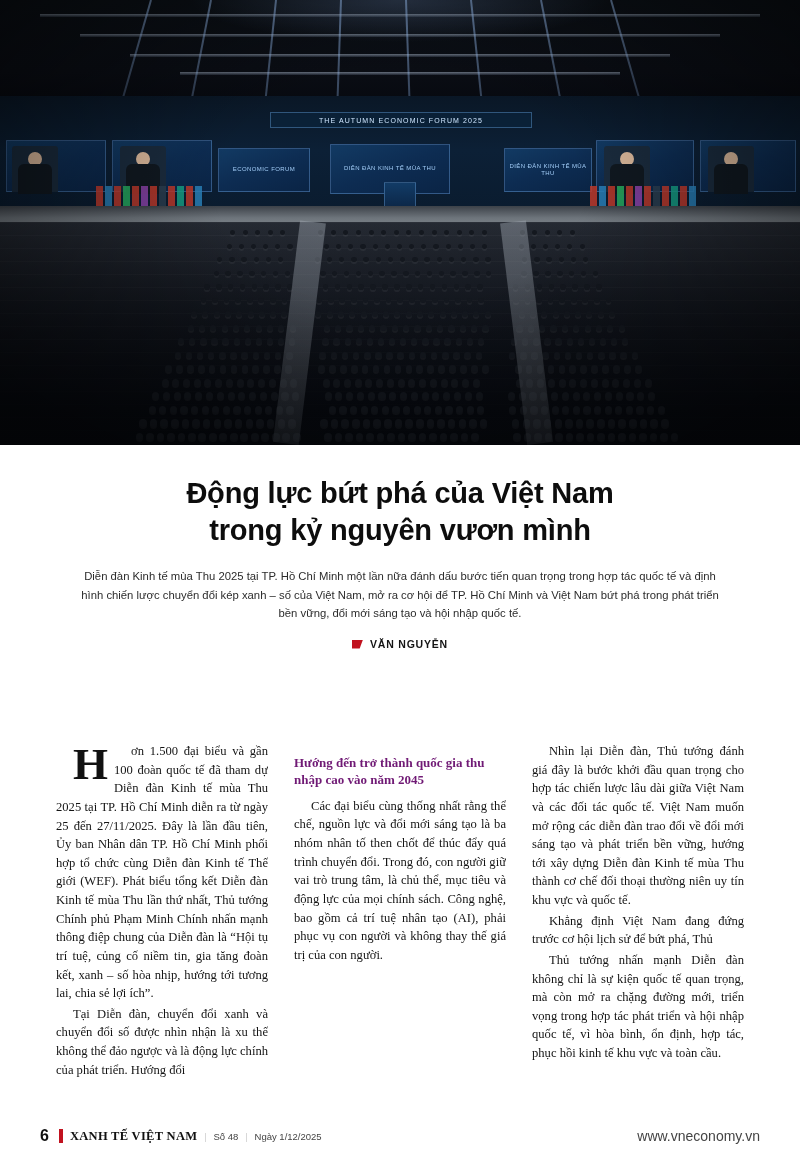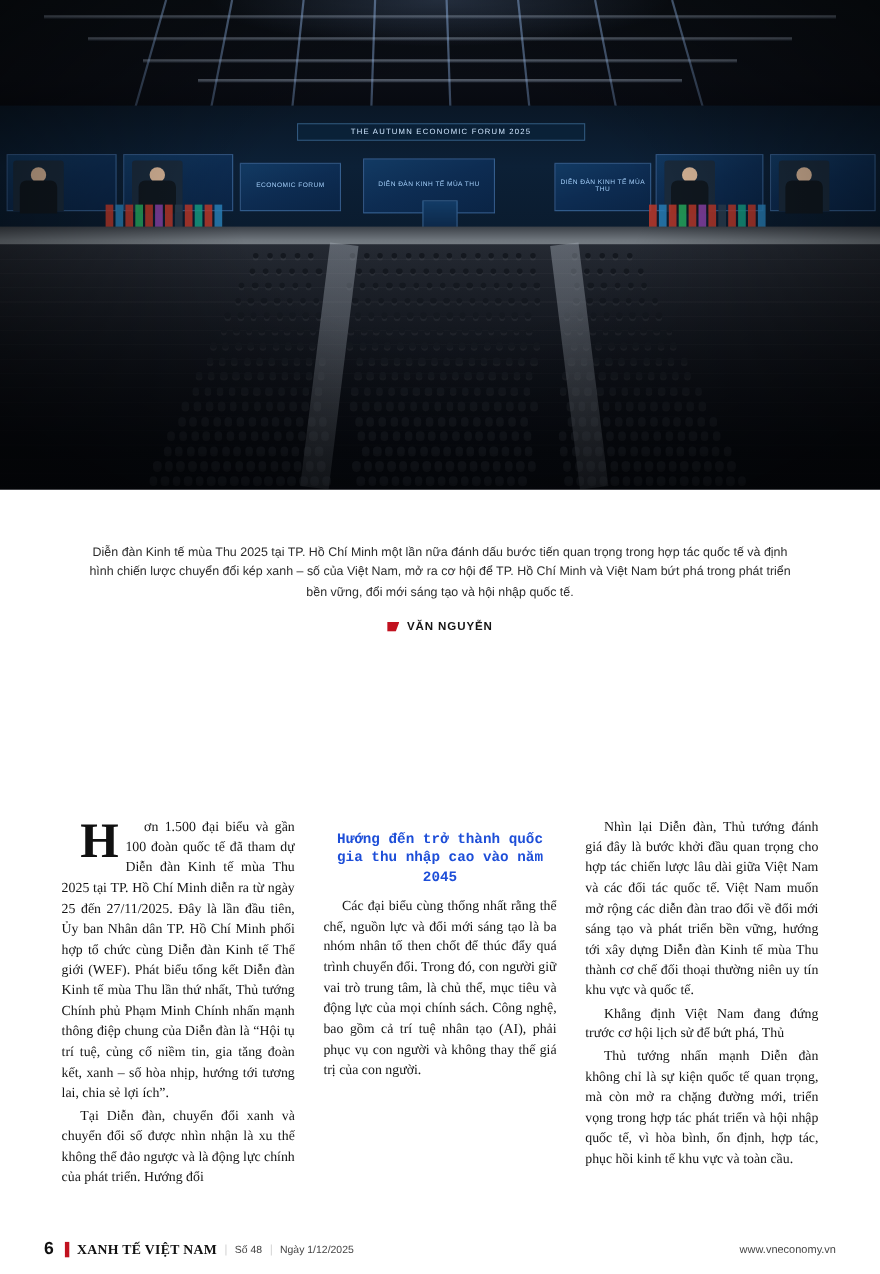--- a/index.html
+++ b/index.html
@@ -193,28 +193,28 @@
     float: left;
     font-size: 45px;
     line-height: 0.82;
     padding: 4px 6px 0 0;
     font-family: "Liberation Serif", serif;
     font-weight: 700;
     color: #111;
   }
   .col p.nofirst { text-indent: 17px; }
   .subhead {
-    font-family: Liberation Mono, monospace;
+    font-family: Liberation Serif, serif;
     font-weight: 700;
     font-size: 13px;
     line-height: 1.34;
-    color: #1d4ed8;
+    color: #701a75;
     margin: 12px 0 8px 0;
     text-indent: 0;
-    text-align: center;
+    text-align: left;
   }
 
   
   .footer {
     position: absolute;
     left: 0; bottom: 0; width: 800px; height: 44px;
     display: flex; align-items: center;
     padding: 0 40px;
   }
   .footer .pagenum {
@@ -227,21 +227,21 @@
     font-weight: 700; font-size: 12.5px; letter-spacing: .3px; color: #111;
   }
   .footer .sep { color: #bbb; margin: 0 7px; font-size: 11px; }
   .footer .meta {
     font-family: "Liberation Sans", sans-serif;
     font-size: 9.5px; color: #444;
   }
   .footer .url {
     margin-left: auto;
     font-family: "Liberation Sans", sans-serif;
-    font-size: 10px; color: #444;
+    font-size: 14px; color: #444;
   }
 </style>
 </head>
 <body>
 
 <div class="hero">
   <div class="hero-ceiling"></div>
 
   <div class="truss" style="left:40px; top:14px; width:720px;"></div>
   <div class="truss" style="left:80px; top:34px; width:640px;"></div>
@@ -909,20 +909,24 @@
       <div class="head-dot" style="left:670.5px;top:210.5px;width:7.7px;height:7.7px;"></div>
     </div>
   <div class="aisle" style="left:300px; transform:rotate(7deg);"></div>
   <div class="aisle" style="left:500px; transform:rotate(-7deg);"></div>
 
   <div class="hero-vig"></div>
 
 </div>
 
 <div class="headline-wrap">
+  <div class="headline">
+    <span class="l2">Động lực bứt phá của Việt Nam</span>
+    <span class="l2">trong kỷ nguyên vươn mình</span>
+  </div>
   <div class="deck">Diễn đàn Kinh tế mùa Thu 2025 tại TP. Hồ Chí Minh một lần nữa đánh dấu bước tiến quan trọng trong hợp tác quốc tế và định hình chiến lược chuyển đổi kép xanh – số của Việt Nam, mở ra cơ hội để TP. Hồ Chí Minh và Việt Nam bứt phá trong phát triển bền vững, đổi mới sáng tạo và hội nhập quốc tế.</div>
   <div class="byline">
     <span class="mark"></span>
     <span class="name">VĂN NGUYỄN</span>
   </div>
 </div>
 
 <div class="columns">
 
   <div class="col">

